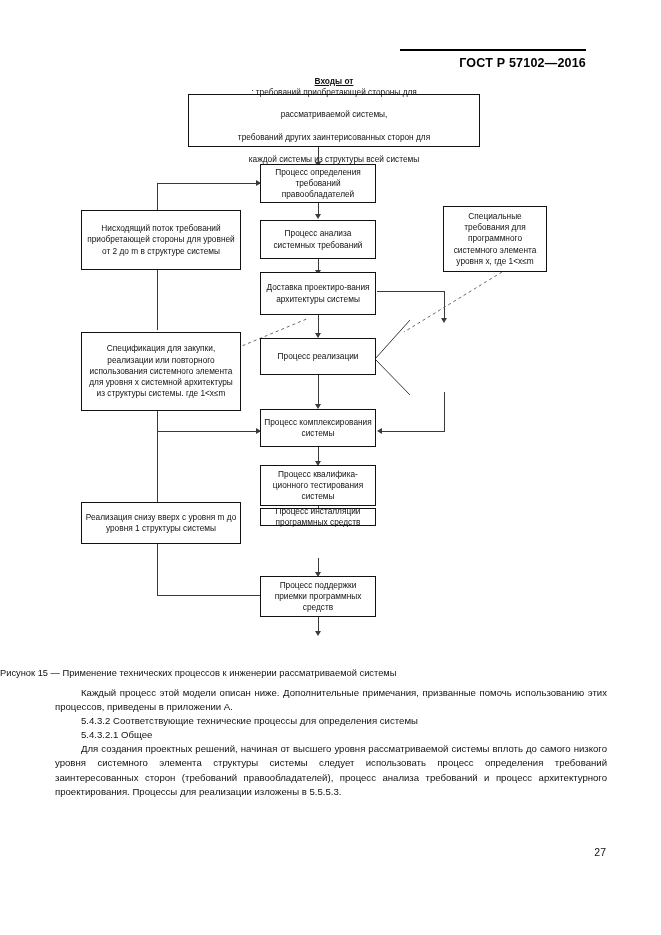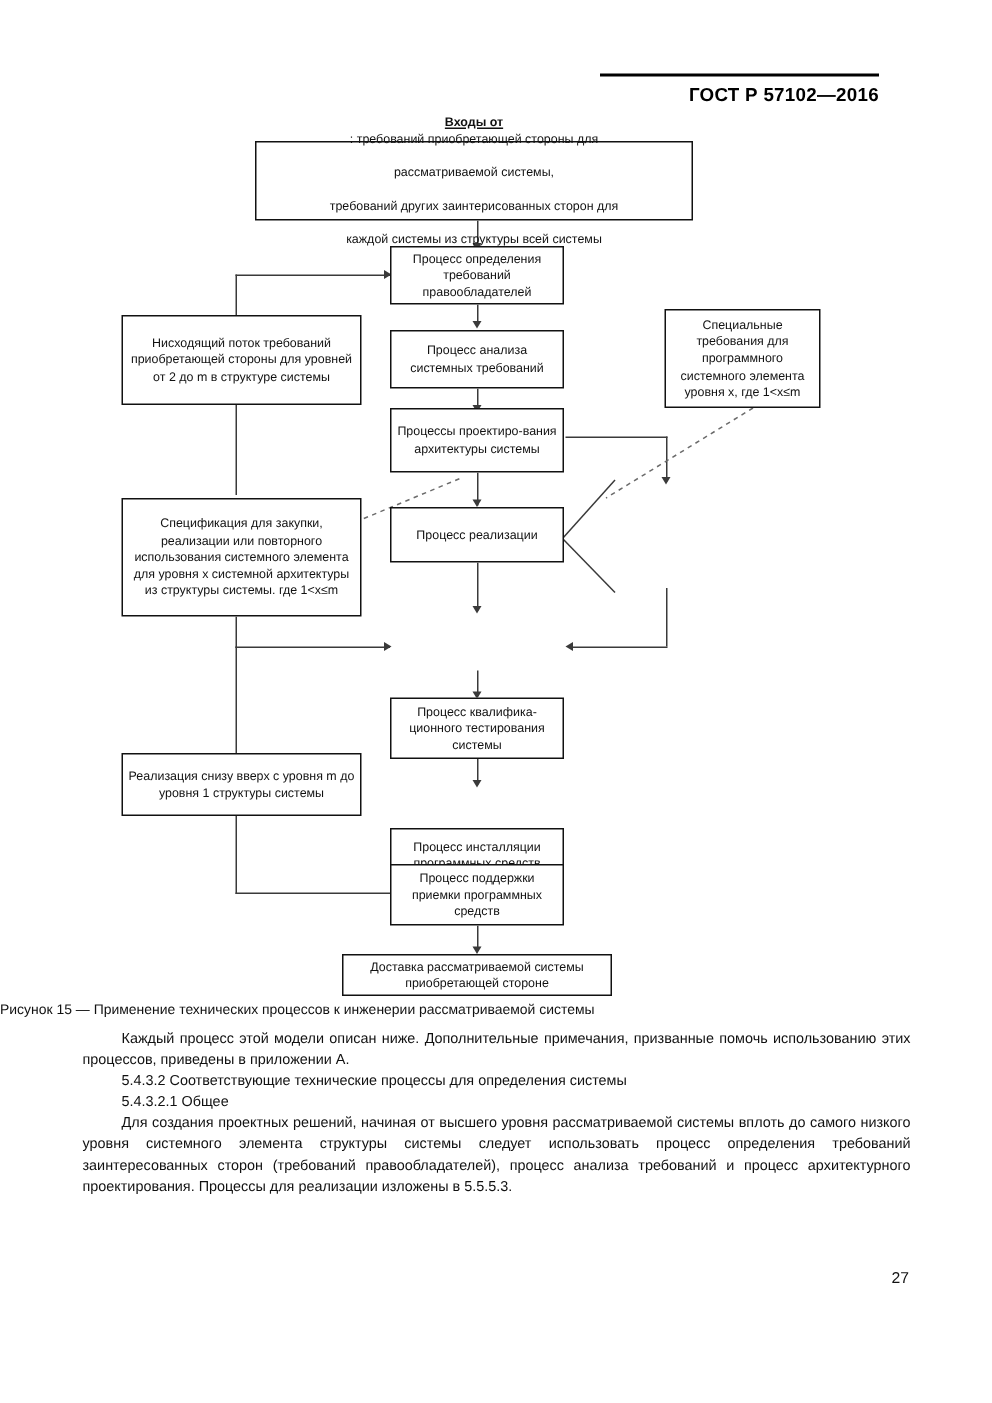--- a/index.html
+++ b/index.html
@@ -111,61 +111,61 @@
     </svg>
 
     <svg class="diag" style="left:400px;top:272px;width:105px;height:62px;">
       <line class="dash" x1="102" y1="0" x2="4" y2="60"></line>
     </svg>
 
     <svg class="diag" style="left:236px;top:318px;width:75px;height:32px;">
       <line class="dash" x1="1" y1="30" x2="73" y2="0"></line>
     </svg>
 
-    <div class="bx thick" style="left:170px;top:94px;width:292px;height:53px;">
+    <div class="bx thick" style="left:188px;top:94px;width:292px;height:53px;">
       <span>
         <span class="ul">Входы от</span><span>: требований приобретающей стороны для</span><br>
         <span>рассматриваемой системы,</span><br>
         <span>требований других заинтерисованных сторон для</span><br>
         <span>каждой системы из структуры всей системы</span>
       </span>
     </div>
 
     <div class="bx thick" style="left:260px;top:164px;width:116px;height:39px;">
       <span>Процесс определения требований правообладателей</span>
     </div>
 
     <div class="bx thick" style="left:260px;top:220px;width:116px;height:39px;">
       <span>Процесс анализа системных требований</span>
     </div>
 
     <div class="bx thick" style="left:260px;top:272px;width:116px;height:43px;">
-      <span>Процессы проектиро-вания архитектуры системы</span>
+      <span>Доставка проектиро-вания архитектуры системы</span>
     </div>
 
     <div class="bx thick" style="left:260px;top:338px;width:116px;height:37px;">
       <span>Процесс реализации</span>
     </div>
 
+    <div class="bx thick" style="left:260px;top:409px;width:116px;height:38px;">
+      <span>Процесс комплексирования системы</span>
+    </div>
 
     <div class="bx thick" style="left:260px;top:465px;width:116px;height:41px;">
       <span>Процесс квалифика-ционного тестирования системы</span>
     </div>
 
-    <div class="bx thick" style="left:260px;top:552px;width:116px;height:36px;">
+    <div class="bx thick" style="left:260px;top:508px;width:116px;height:18px;">
       <span>Процесс инсталляции программных средств</span>
     </div>
 
     <div class="bx thick" style="left:260px;top:576px;width:116px;height:41px;">
       <span>Процесс поддержки приемки программных средств</span>
     </div>
 
-    <div class="bx thick" style="left:228px;top:636px;width:180px;height:28px;">
-      <span>Доставка рассматриваемой системы приобретающей стороне</span>
-    </div>
 
     <div class="bx thick" style="left:81px;top:210px;width:160px;height:60px;">
       <span>Нисходящий поток требований приобретающей стороны для уровней от 2 до m в структуре системы</span>
     </div>
 
     <div class="bx thick" style="left:443px;top:206px;width:104px;height:66px;">
       <span>Специальные требования для программного системного элемента уровня x, где 1&lt;x≤m</span>
     </div>
 
     <div class="bx thick" style="left:81px;top:332px;width:160px;height:79px;">

